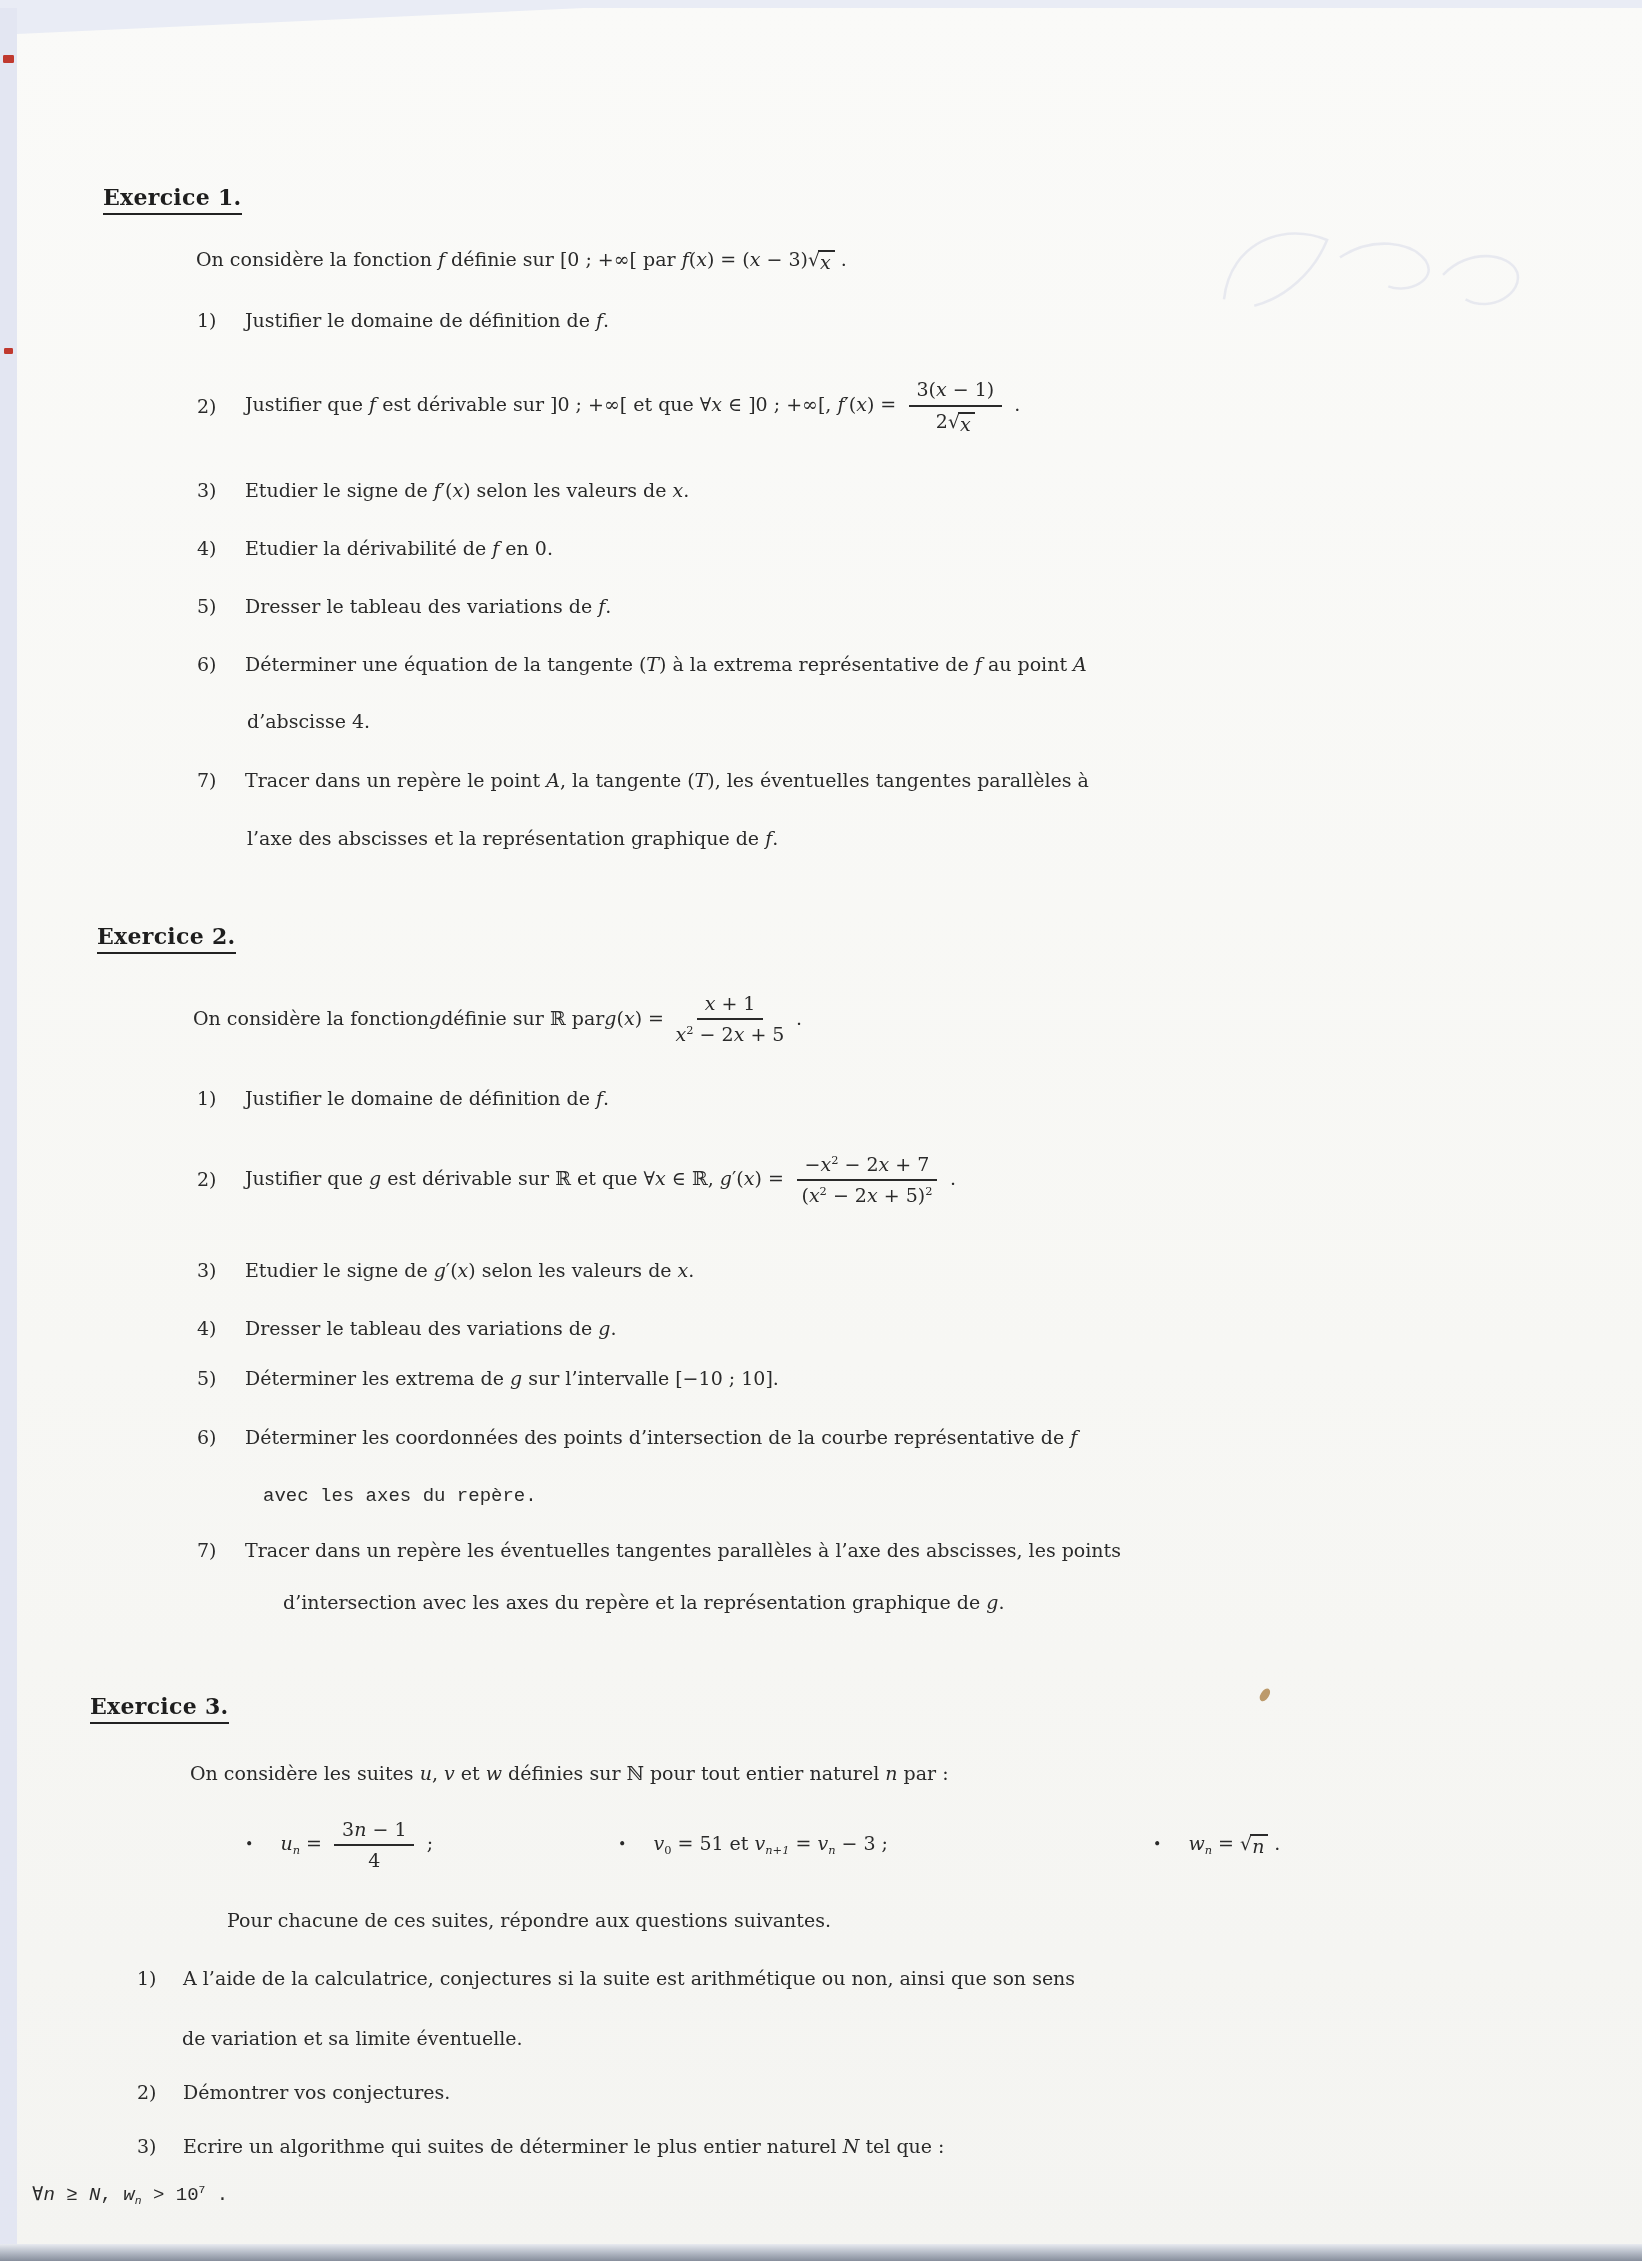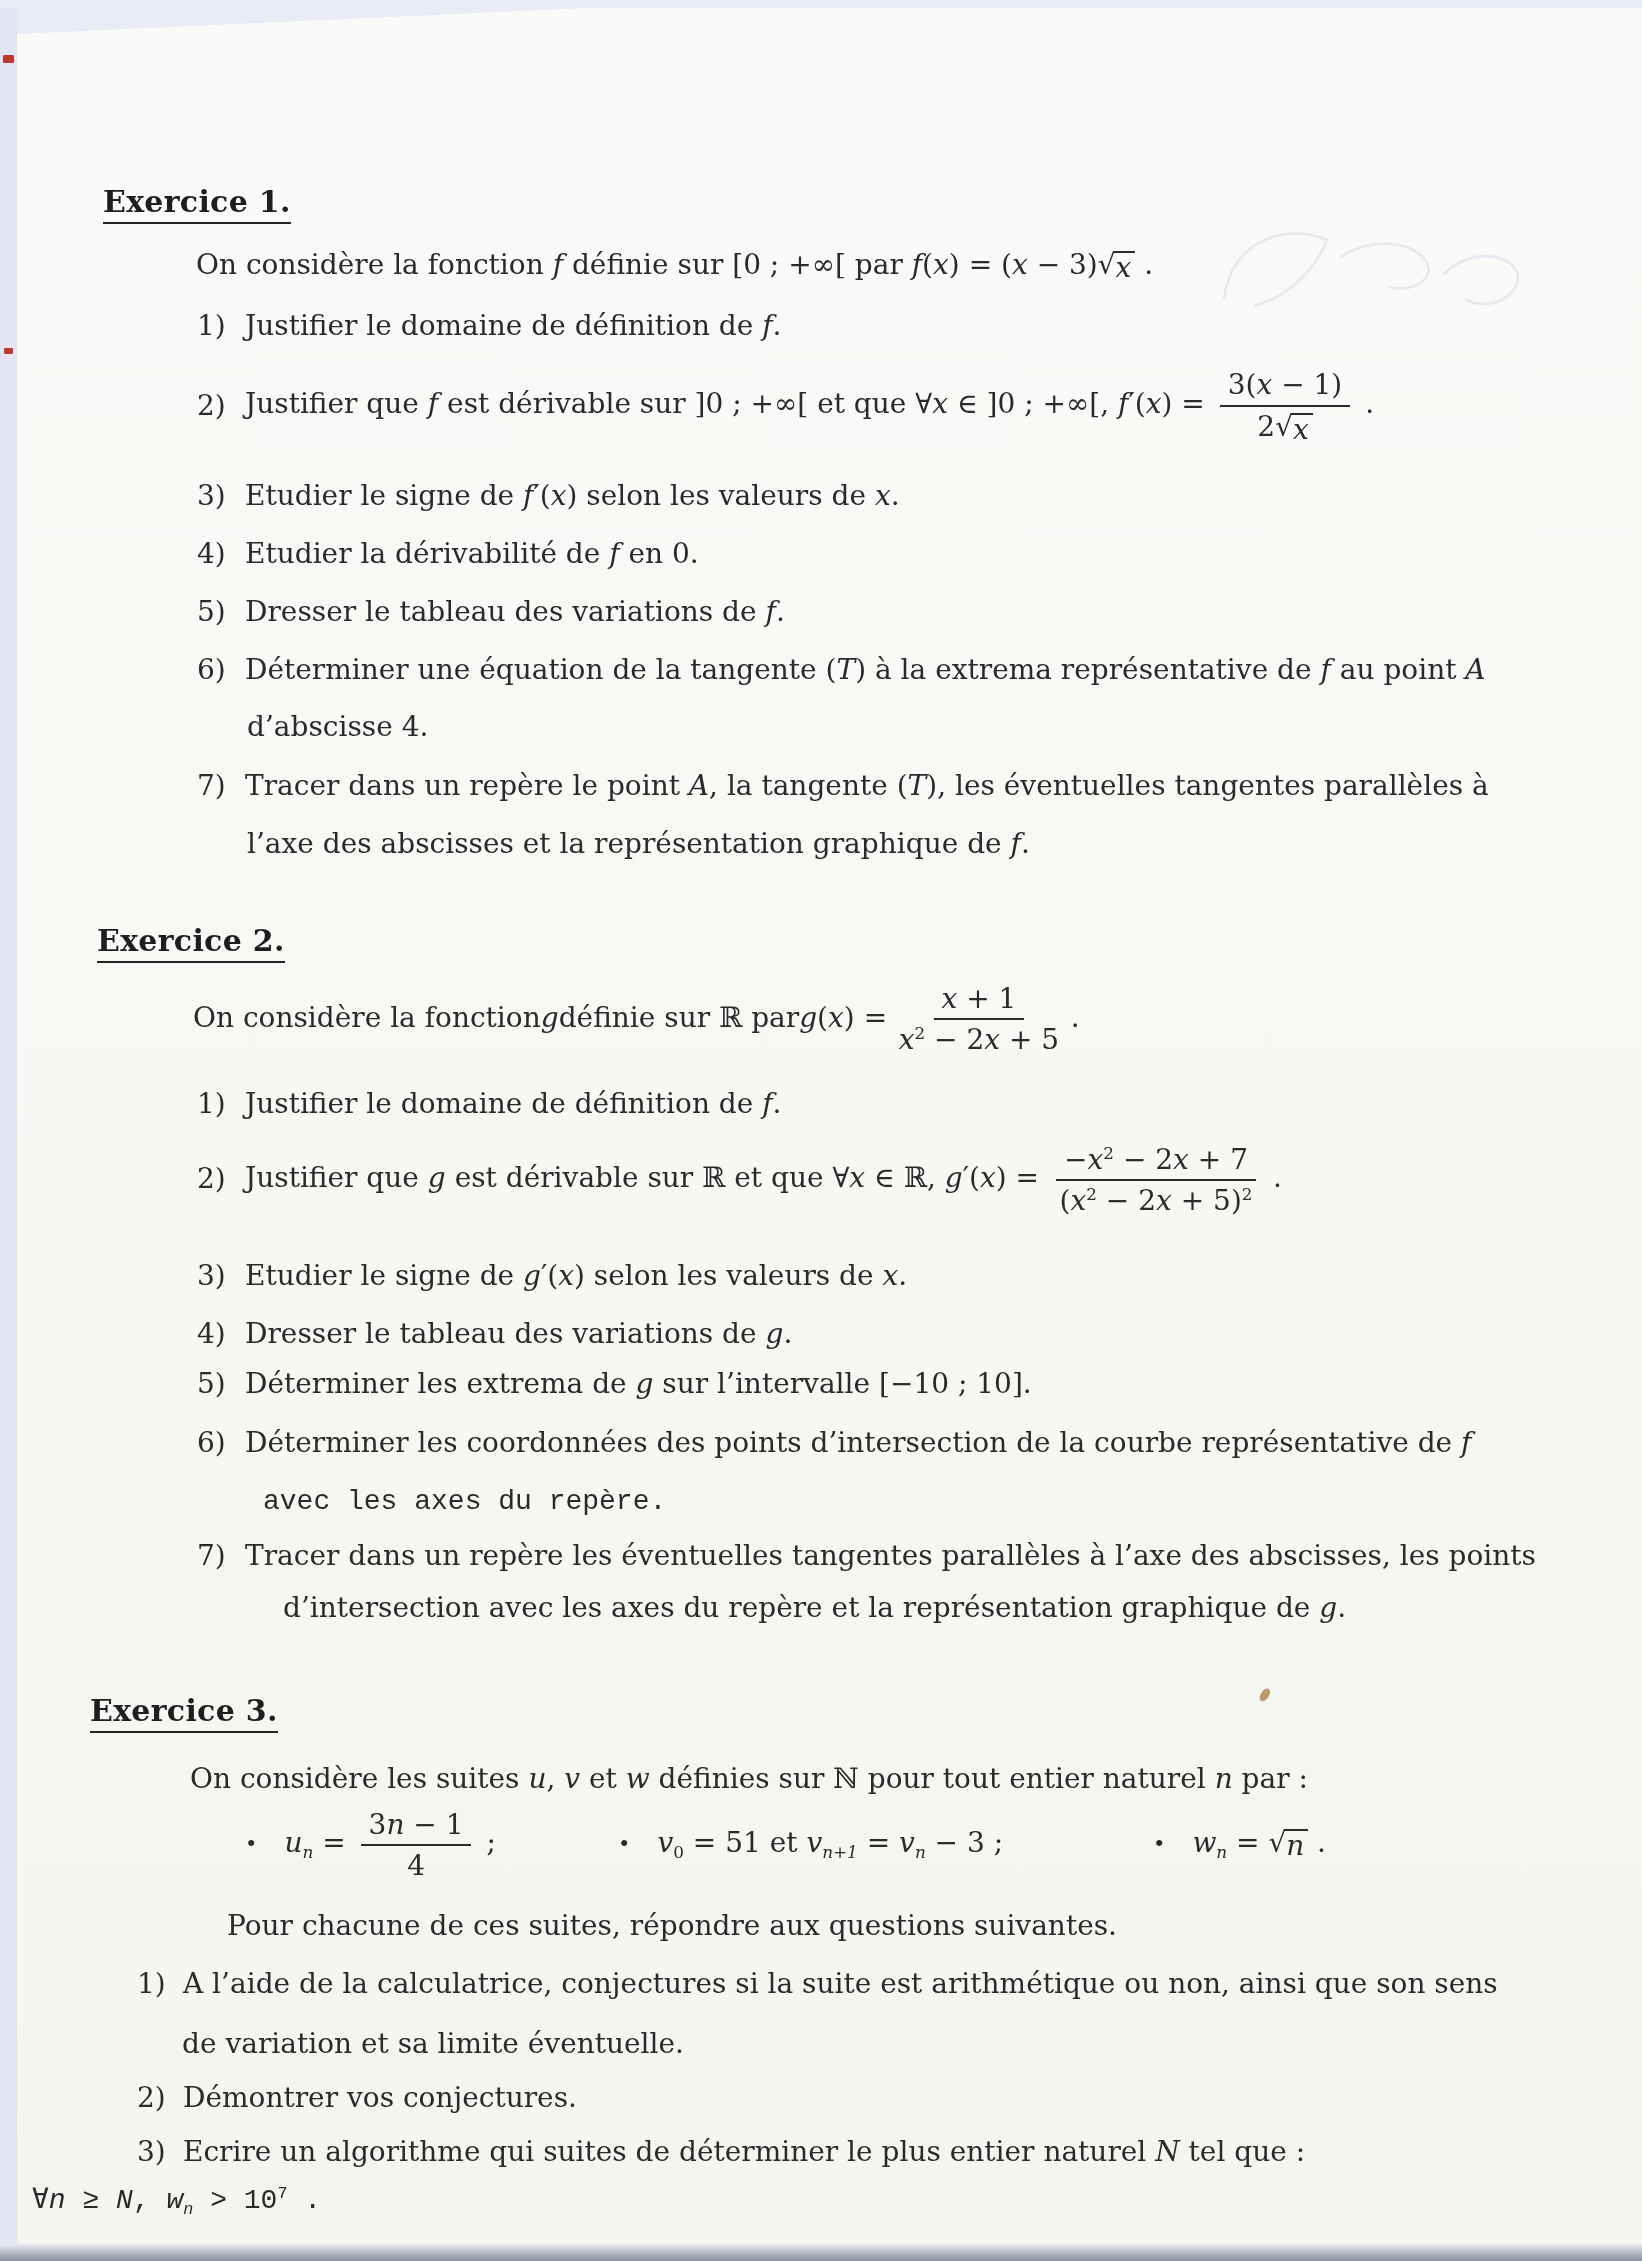--- a/index.html
+++ b/index.html
@@ -19,27 +19,27 @@
   .edge-bottom{position:absolute;left:0;bottom:0;width:100%;height:17px;
     background:linear-gradient(180deg,#e8eaf0 0%,#bac0cb 45%,#878e9c 100%);}
   
   .red-mark{position:absolute;background:#c0392f;border-radius:1.3px;}
   .red-mark.m1{left:2.6px;top:55px;width:11.6px;height:7.7px;}
   .red-mark.m2{left:3.9px;top:348px;width:9px;height:5.8px;}
   .tan-mark{position:absolute;left:1261px;top:1688px;width:8.4px;height:13.5px;
     background:#b28a52;border-radius:45%;transform:rotate(32deg);opacity:.85;}
   .scribble{position:absolute;left:1195px;top:196px;opacity:.15;}
 
-  .line{position:absolute;white-space:nowrap;font-size:28px;line-height:1.3;}
+  .line{position:absolute;white-space:nowrap;font-size:19px;line-height:1.3;}
   .q{display:flex;}
   .q-num{flex:none;width:48px;}
   .q3-num{flex:none;width:46px;}
   .vc{display:flex;align-items:center;}
   .ex-title{
-    position:absolute;margin:0;font-size:30px;font-weight:bold;color:#1e1e1e;
+    position:absolute;margin:0;font-size:22px;font-weight:bold;color:#1e1e1e;
     border-bottom:2.9px solid #222;padding-bottom:3.2px;letter-spacing:0.3px;
     white-space:nowrap;
   }
   .i{font-style:italic;}
   .sub{font-size:.6em;vertical-align:-0.35em;}
   .sup{font-size:.6em;vertical-align:.6em;}
   .frac{display:inline-flex;flex-direction:column;align-items:center;
     vertical-align:middle;margin:0 6.4px;line-height:1.12;justify-content:center;}
   .frac .num{border-bottom:2.3px solid currentColor;padding:1.3px 7.7px 3.9px;}
   .frac .den{padding-top:3.9px;padding-left:5.2px;padding-right:5.2px;}

